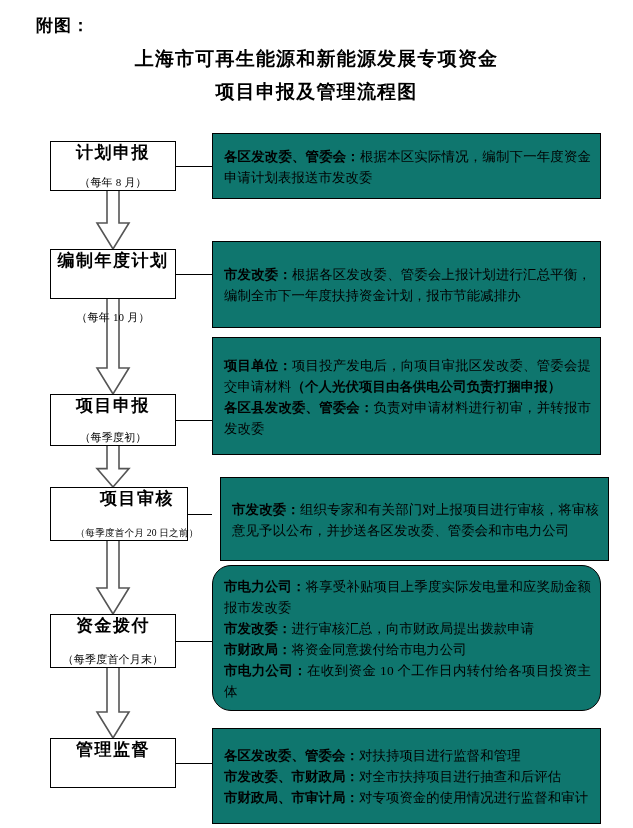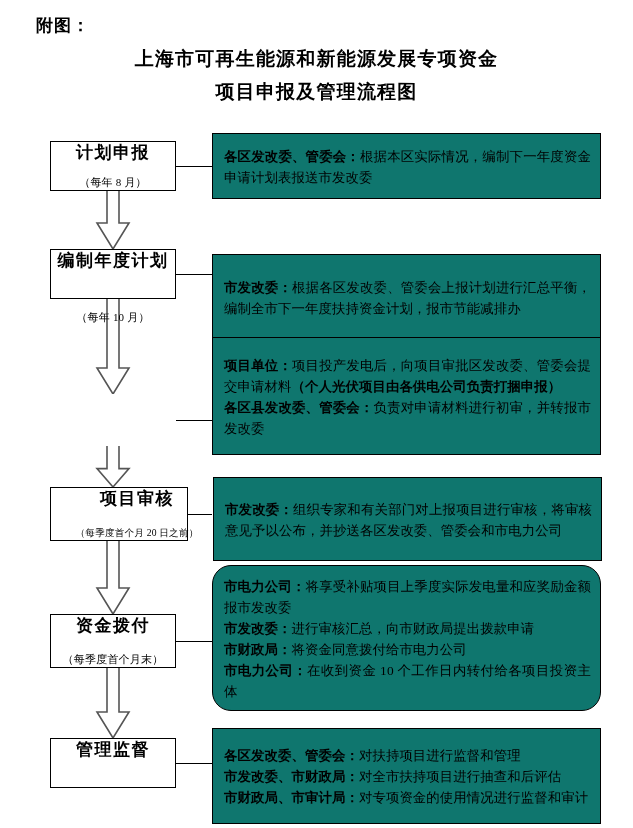--- a/index.html
+++ b/index.html
@@ -130,34 +130,38 @@
       <div class="stage-when">（每年 8 月）</div>
     </div>
     <div class="desc-box" style="left: 212px; top: 133px; width: 389px; height: 66px;">
       <div class="desc-line"><b>各区发改委、管委会：</b><span>根据本区实际情况，编制下一年度资金申请计划表报送市发改委</span></div>
     </div>
     <div class="connector" style="left: 176px; top: 166px; width: 36px;"></div>
     <div class="stage-box" style="left: 50px; top: 249px; width: 126px; height: 50px; gap: 38px;">
       <div class="stage-name">编制年度计划</div>
       <div class="stage-when">（每年 10 月）</div>
     </div>
-    <div class="desc-box" style="left: 212px; top: 254px; width: 389px; height: 87px;">
+    <div class="desc-box" style="left: 212px; top: 241px; width: 389px; height: 87px;">
       <div class="desc-line"><b>市发改委：</b><span>根据各区发改委、管委会上报计划进行汇总平衡，编制全市下一年度扶持资金计划，报市节能减排办</span></div>
     </div>
     <div class="connector" style="left: 176px; top: 274px; width: 36px;"></div>
+    <div class="stage-box" style="left: 50px; top: 394px; width: 126px; height: 52px;">
+      <div class="stage-name">项目申报</div>
+      <div class="stage-when">（每季度初）</div>
+    </div>
     <div class="desc-box" style="left: 212px; top: 337px; width: 389px; height: 118px;">
       <div class="desc-line"><b>项目单位：</b><span>项目投产发电后，向项目审批区发改委、管委会提交申请材料</span><span class="em">（个人光伏项目由各供电公司负责打捆申报）</span></div>
       <div class="desc-line"><b>各区县发改委、管委会：</b><span>负责对申请材料进行初审，并转报市发改委</span></div>
     </div>
     <div class="connector" style="left: 176px; top: 420px; width: 36px;"></div>
     <div class="stage-box" style="left: 50px; top: 487px; width: 138px; height: 54px; padding-left: 36px;">
       <div class="stage-name">项目审核</div>
       <div class="stage-when" style="font-size: 9.6px;">（每季度首个月 20 日之前）</div>
     </div>
-    <div class="desc-box" style="left: 213px; top: 477px; width: 389px; height: 84px;">
+    <div class="desc-box" style="left: 220px; top: 477px; width: 389px; height: 84px;">
       <div class="desc-line"><b>市发改委：</b><span>组织专家和有关部门对上报项目进行审核，将审核意见予以公布，并抄送各区发改委、管委会和市电力公司</span></div>
     </div>
     <div class="connector" style="left: 176px; top: 514px; width: 36px;"></div>
     <div class="stage-box" style="left: 50px; top: 614px; width: 126px; height: 54px;">
       <div class="stage-name">资金拨付</div>
       <div class="stage-when">（每季度首个月末）</div>
     </div>
     <div class="desc-box" style="left: 212px; top: 565px; width: 389px; height: 146px; border-radius: 19px;">
       <div class="desc-line"><b>市电力公司：</b><span>将享受补贴项目上季度实际发电量和应奖励金额报市发改委</span></div>
       <div class="desc-line"><b>市发改委：</b><span>进行审核汇总，向市财政局提出拨款申请</span></div>

